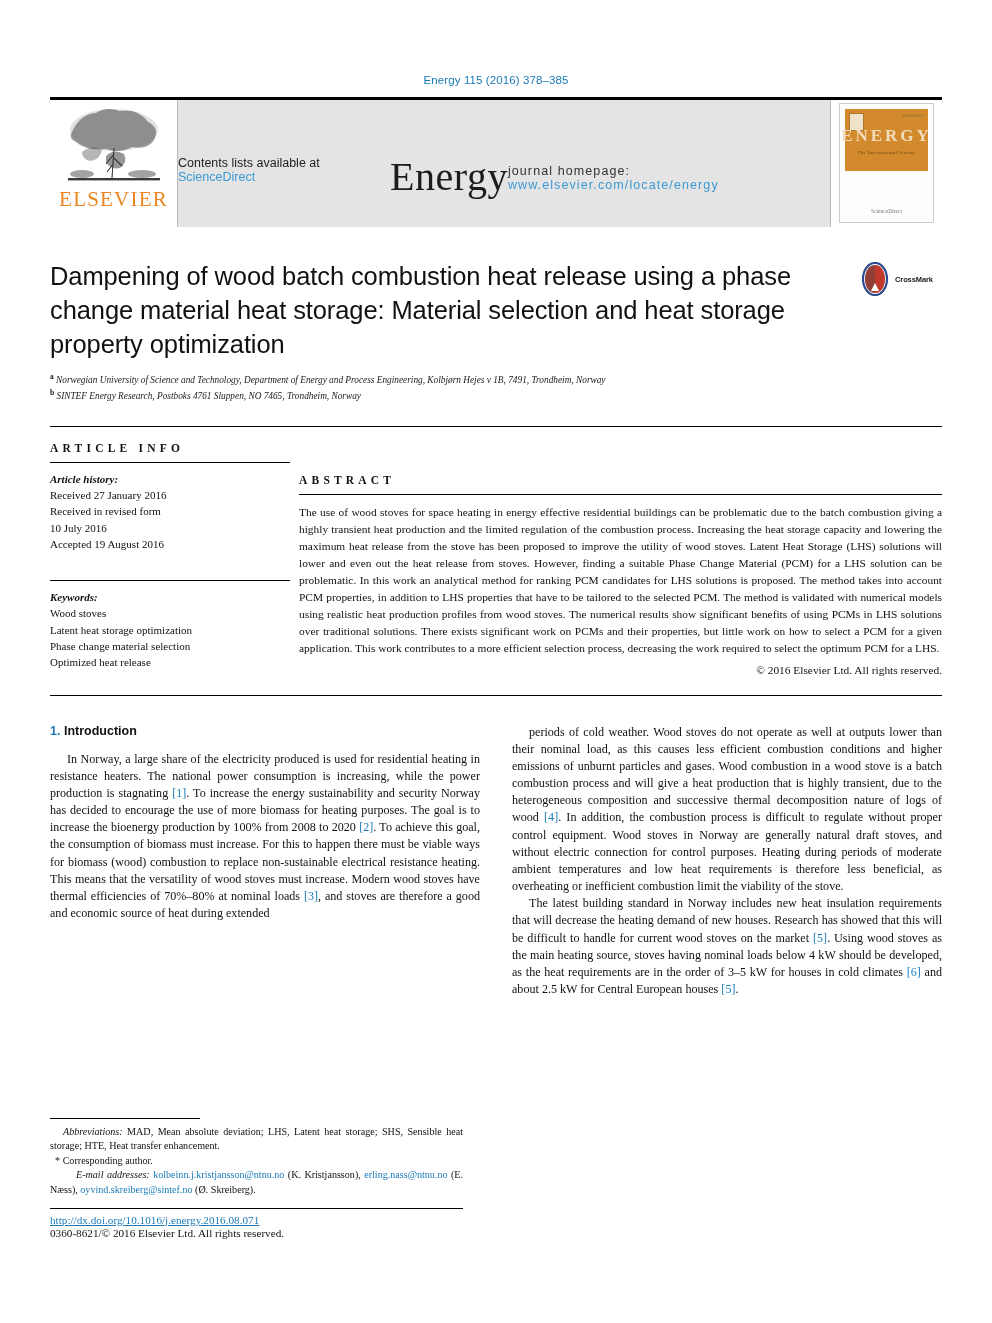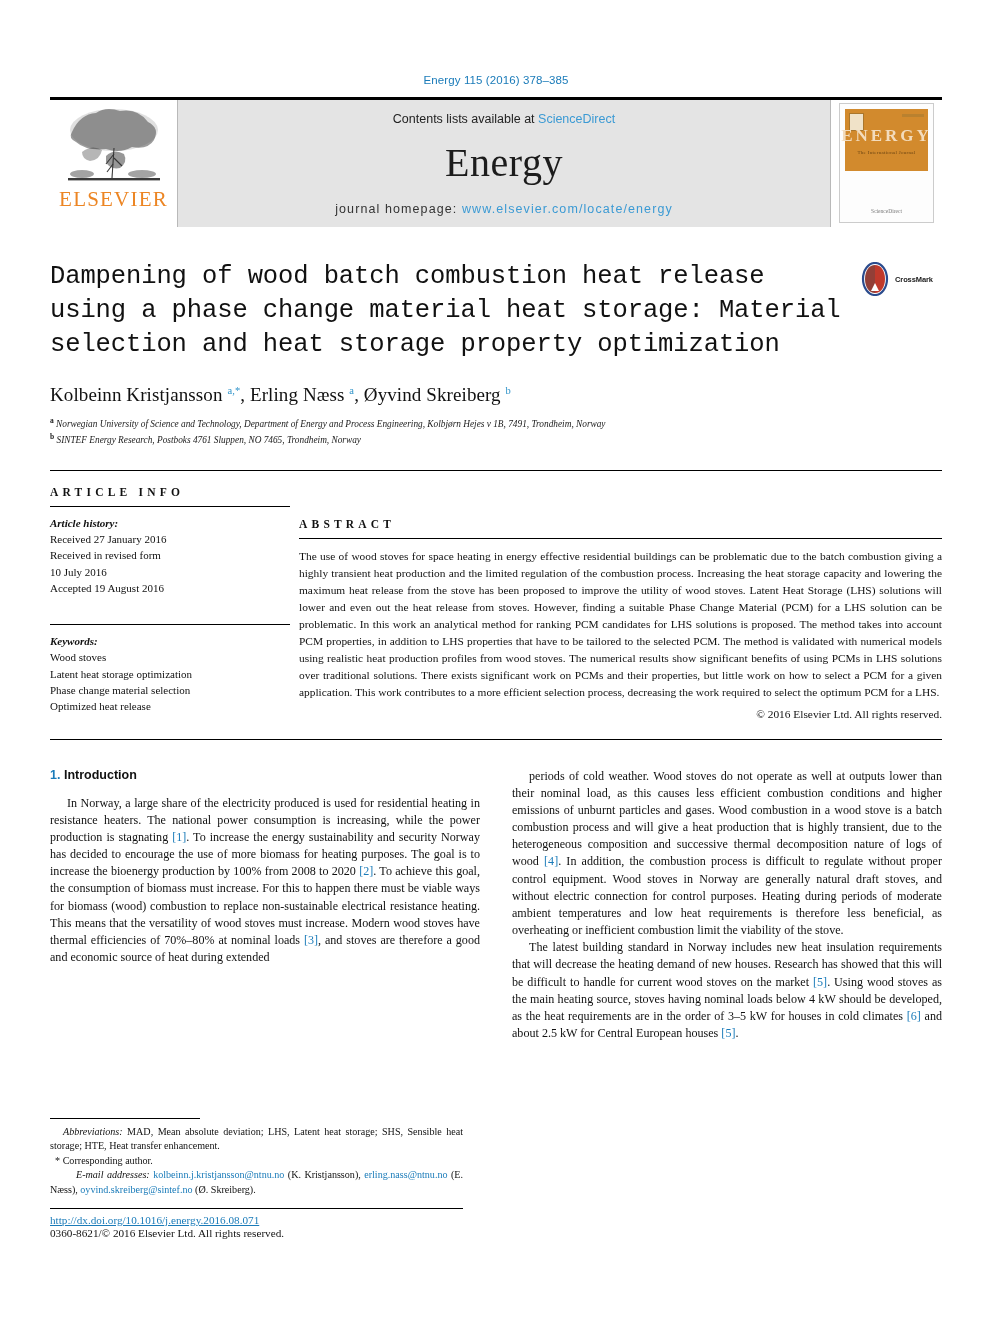--- a/index.html
+++ b/index.html
@@ -56,21 +56,21 @@
     font-size: 21px;
     letter-spacing: 1.2px;
     color: #ec8523;
     line-height: 1;
     margin-top: 1px;
   }
   .journal-cell {
     flex: 1 1 auto;
     background: #e4e4e4;
     display: flex;
-    flex-direction: column;
+    flex-direction: row;
     align-items: center;
     justify-content: flex-start;
     padding-top: 12px;
     box-sizing: border-box;
   }
   .contents-line {
     font-family: "Liberation Sans", sans-serif;
     font-size: 12.5px;
     color: #222;
   }
@@ -143,21 +143,21 @@
   .title-block {
     margin: 33px 50px 0 50px;
     display: flex;
     align-items: flex-start;
   }
   .title-text {
     flex: 1 1 auto;
     padding-right: 16px;
   }
   h1.article-title {
-    font-family: Liberation Mono, monospace;
+    font-family: Liberation Sans, sans-serif;
     font-size: 25.5px;
     font-weight: normal;
     line-height: 1.33;
     margin: 0;
     letter-spacing: -.1px;
     color: #111;
   }
   .crossmark {
     flex: 0 0 84px;
     display: flex;
@@ -386,23 +386,20 @@
       <svg class="cm-badge" viewBox="0 0 34 34">
         <ellipse cx="17" cy="17" rx="12" ry="16" fill="#ffffff" stroke="#2a4b8d" stroke-width="2.2"></ellipse>
         <path d="M17 3 C23 3 27 9 27 17 C27 25 23 31 17 31 Z" fill="#c0392b"></path>
         <path d="M17 3 C11 3 7 9 7 17 C7 25 11 31 17 31 Z" fill="#7f1d14" opacity="0.85"></path>
         <path d="M13 29 L17 21 L21 29 Z" fill="#ffffff"></path>
       </svg>
       <span class="cm-label">CrossMark</span>
     </div>
   </div>
 
-  <div class="authors">
-    <span>Kolbeinn Kristjansson <sup>a,</sup><sup>*</sup>, Erling Næss <sup>a</sup>, Øyvind Skreiberg <sup>b</sup></span>
-  </div>
 
   <div class="affil">
     <div><sup>a</sup> <span>Norwegian University of Science and Technology, Department of Energy and Process Engineering, Kolbjørn Hejes v 1B, 7491, Trondheim, Norway</span></div>
     <div><sup>b</sup> <span>SINTEF Energy Research, Postboks 4761 Sluppen, NO 7465, Trondheim, Norway</span></div>
   </div>
 
   <div class="info-rule-top"></div>
 
   <div class="info-abstract">
 

